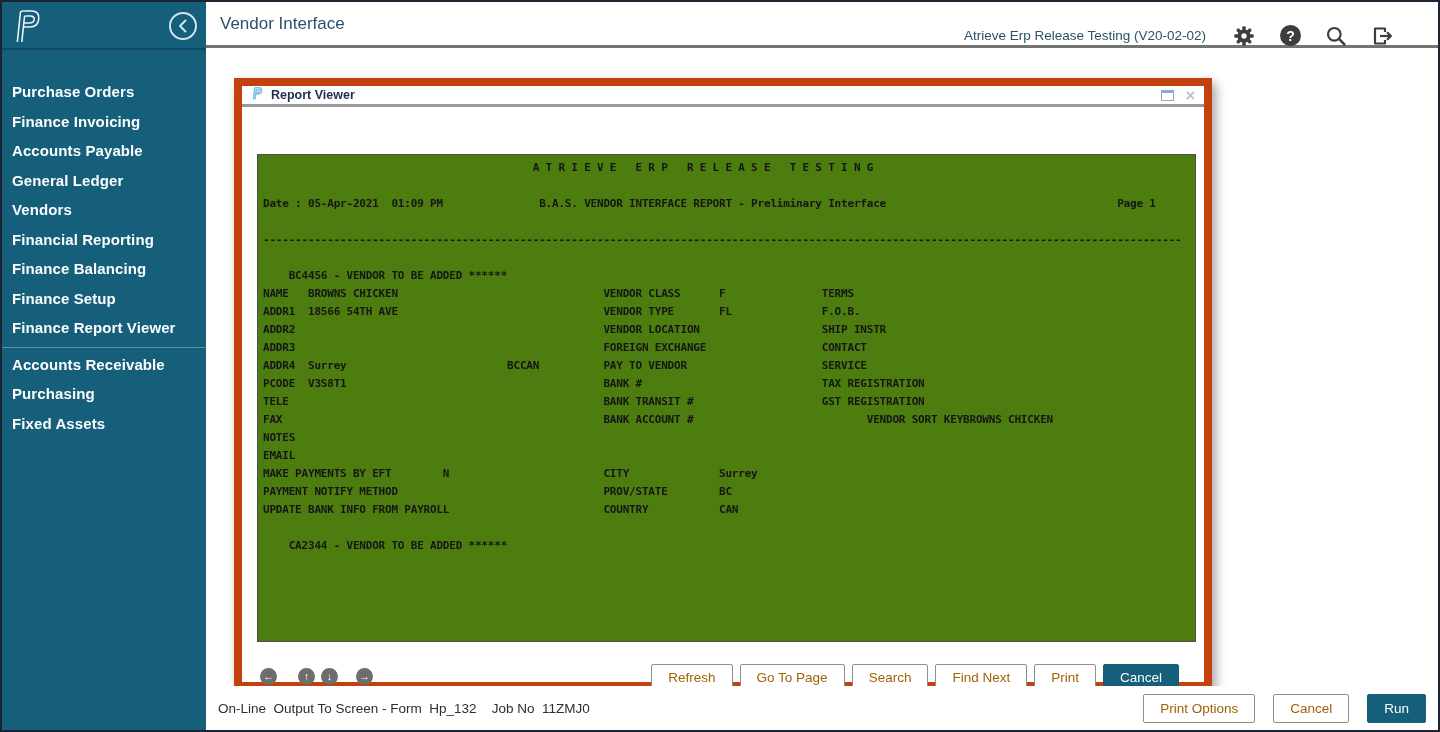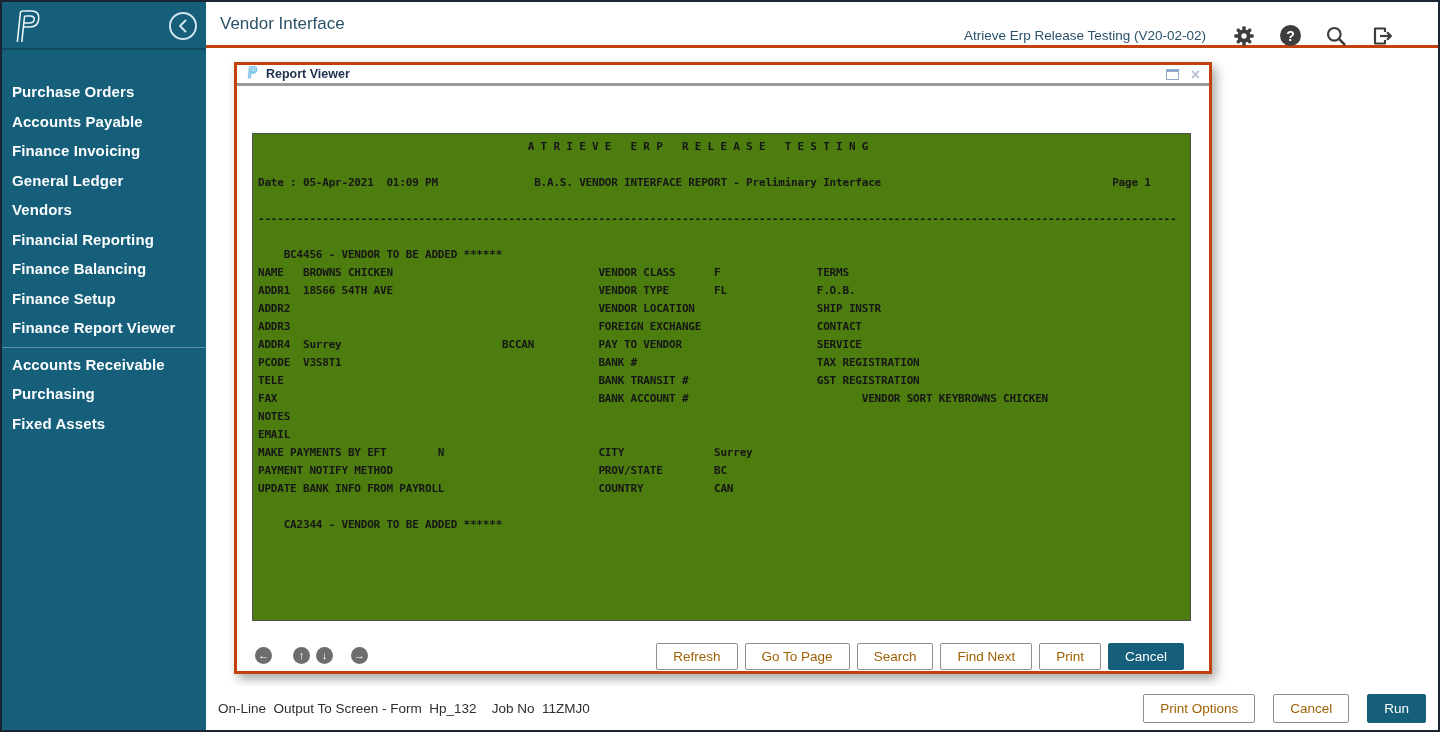--- a/index.html
+++ b/index.html
@@ -31,42 +31,42 @@
   .menu-item {
     height:29.5px; line-height:29.5px; padding-left:10px;
     color:#fbfdfe; font-size:15px; font-weight:700; letter-spacing:.1px;
     cursor:pointer; white-space:nowrap;
   }
   .menu-divider { border-top:1px solid #5b90a6; margin:4px 0 2px 0; }
 
   
   .header {
     position:absolute; left:204px; right:0; top:0; height:46px;
-    background:#fff; border-bottom:3px solid #c2410c;
+    background:#fff; border-bottom:3px solid #737373;
   }
   .page-title {
     position:absolute; left:14px; top:12px;
     font-size:17px; color:#2b5269;
   }
   .header-right {
     position:absolute; right:44px; top:12px; height:43px;
     display:flex; align-items:center; gap:24px;
   }
   .env-label { font-size:13.5px; color:#2b5269; margin-right:2px; white-space:nowrap; }
   .hdr-icon { display:flex; align-items:center; justify-content:center; cursor:pointer; }
   .help-circle {
     width:21px; height:21px; border-radius:50%; background:#3d3d3d;
     color:#fff; font-size:14px; font-weight:700; display:flex;
     align-items:center; justify-content:center; cursor:pointer;
   }
 
   
   .modal {
-    position:absolute; left:232px; top:60px; width:978px; height:612px;
-    background:#fff; border:3px solid #c2410c;
+    position:absolute; left:232px; top:76px; width:978px; height:612px;
+    background:#fff; border:8px solid #c2410c;
     box-shadow:4px 5px 10px rgba(0,0,0,0.35);
   }
   .modal-titlebar {
     height:21px; border-bottom:3px solid #999;
     display:flex; align-items:center; padding:0 9px; gap:7px;
   }
   .modal-title { font-size:12.5px; font-weight:700; color:#1f2f4f; }
   .titlebar-icons { margin-left:auto; display:flex; align-items:center; gap:12px; }
   .maximize-icon {
     width:13px; height:11px; border:1px solid #8fa9cc; border-top:3px solid #8fa9cc;
@@ -128,22 +128,22 @@
     </span>
     <span class="collapse-btn">
       <svg width="30" height="30" viewBox="0 0 30 30">
         <circle cx="15" cy="15" r="13" fill="none" stroke="#cfe3ee" stroke-width="2"></circle>
         <path d="M17.5 9.5 L12 15 L17.5 20.5" fill="none" stroke="#cfe3ee" stroke-width="2" stroke-linecap="round" stroke-linejoin="round"></path>
       </svg>
     </span>
   </div>
   <div class="menu">
     <div class="menu-item">Purchase Orders</div>
+    <div class="menu-item">Finance Invoicing</div>
     <div class="menu-item">Accounts Payable</div>
-    <div class="menu-item">Finance Invoicing</div>
     <div class="menu-item">General Ledger</div>
     <div class="menu-item">Vendors</div>
     <div class="menu-item">Financial Reporting</div>
     <div class="menu-item">Finance Balancing</div>
     <div class="menu-item">Finance Setup</div>
     <div class="menu-item">Finance Report Viewer</div>
     <div class="menu-divider"></div>
     <div class="menu-item">Accounts Receivable</div>
     <div class="menu-item">Purchasing</div>
     <div class="menu-item">Fixed Assets</div>

